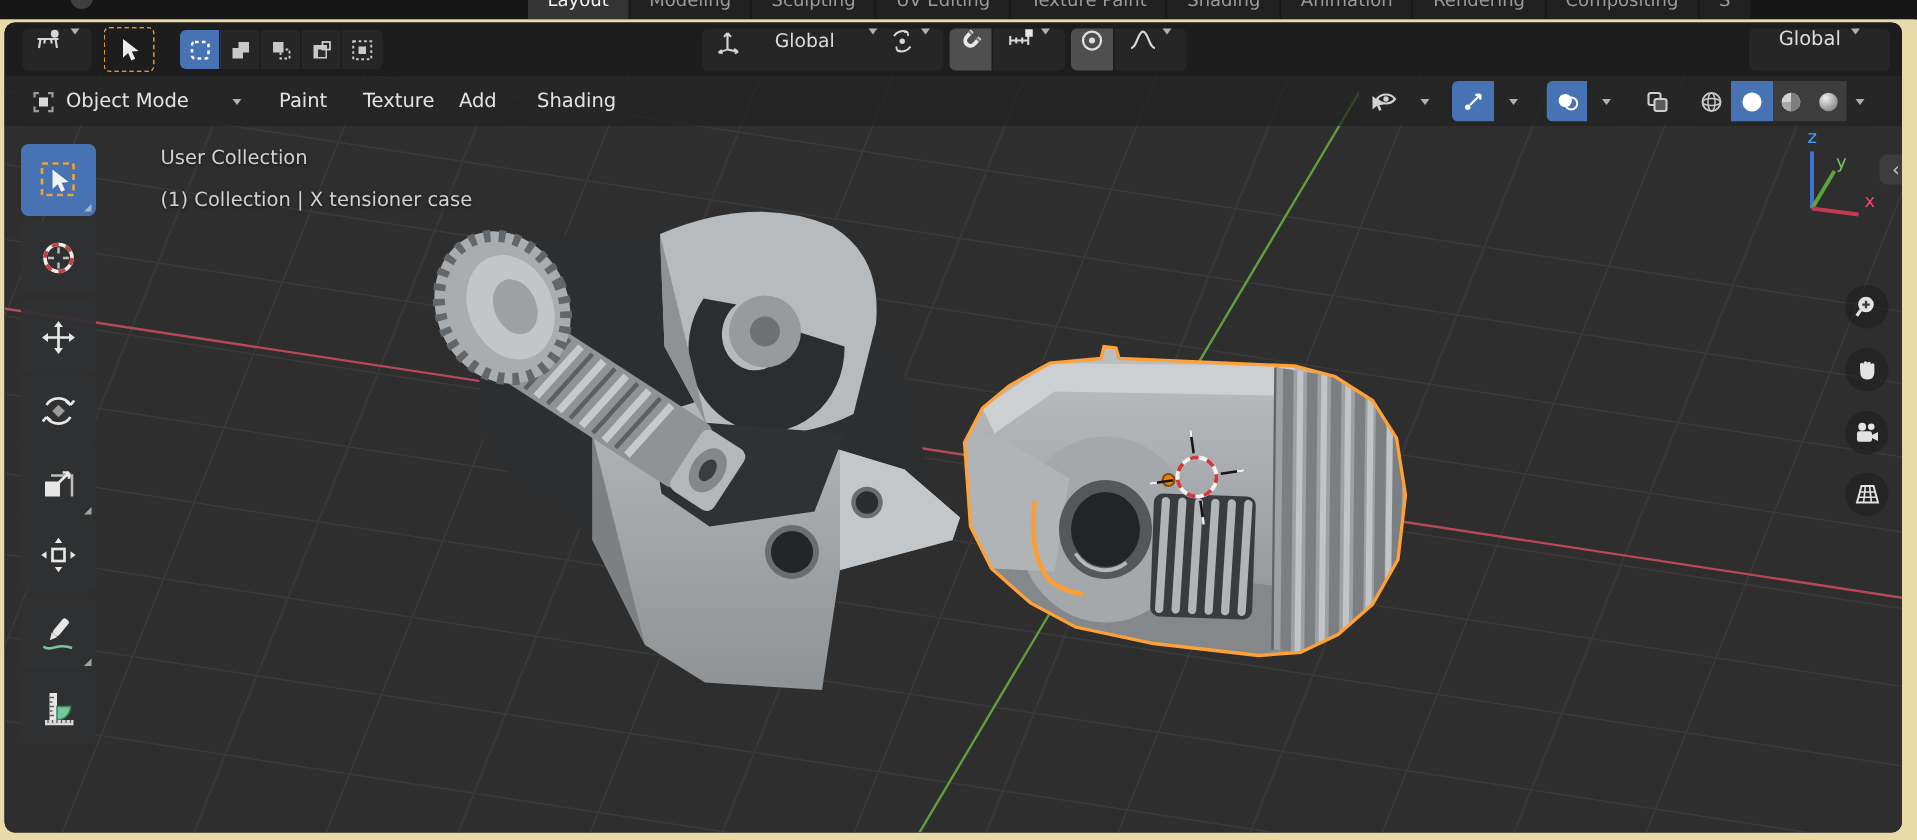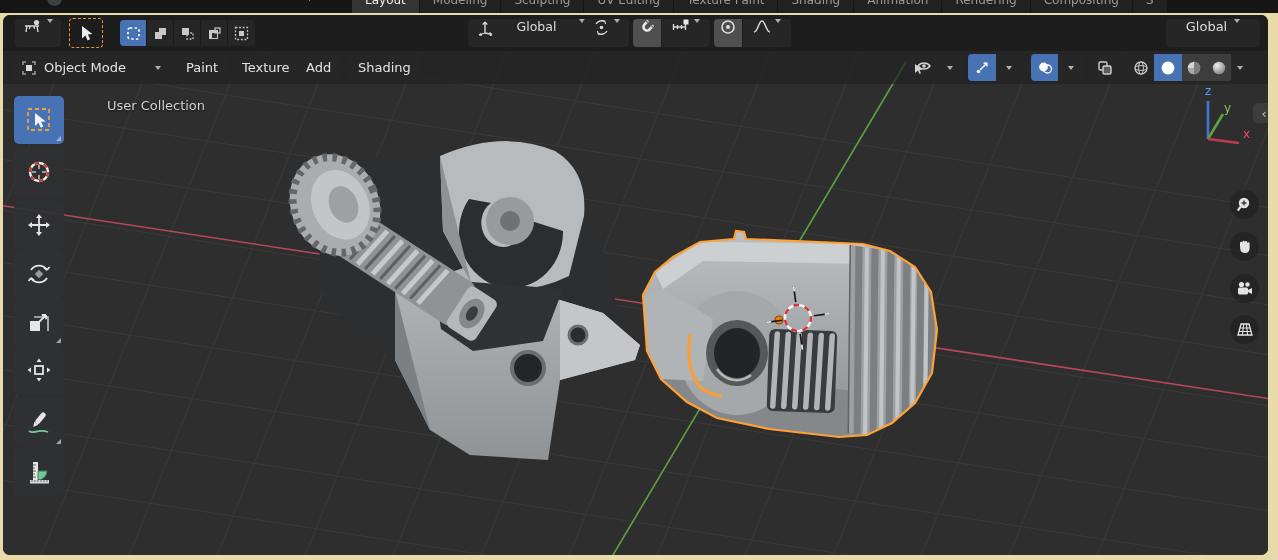--- a/index.html
+++ b/index.html
@@ -472,20 +472,21 @@
                 <circle cx="8" cy="8" r="6.2" fill="url(#sphRend)"></circle>
               </svg>
             </div>
             <div style="width:20px;">
                 <div class="tri"></div>
               </div>
           </div>
         </div>
 
         <div class="vp-text" style="left:104px;top:47px;">User Collection</div>
+        <div class="vp-text" style="left:104px;top:75px;">(1) Collection | X tensioner case</div>
 
         <div class="toolcol">
           <div class="toolbtn active corner" style="top:0;">
             <svg width="28" height="28" viewBox="0 0 28 28">
               <rect x="3" y="3" width="21" height="21" fill="none" stroke="#e8a33c" stroke-width="1.8" stroke-dasharray="4 3"></rect>
               <path d="M10,7 L10,20 L13.5,16.8 L15.8,21.8 L18.3,20.6 L16.1,15.8 L20.7,15.4 Z" fill="#f2f2f2"></path>
             </svg>
           </div>
           <div class="toolbtn" style="top:52px;">
             <svg width="28" height="28" viewBox="0 0 28 28">

